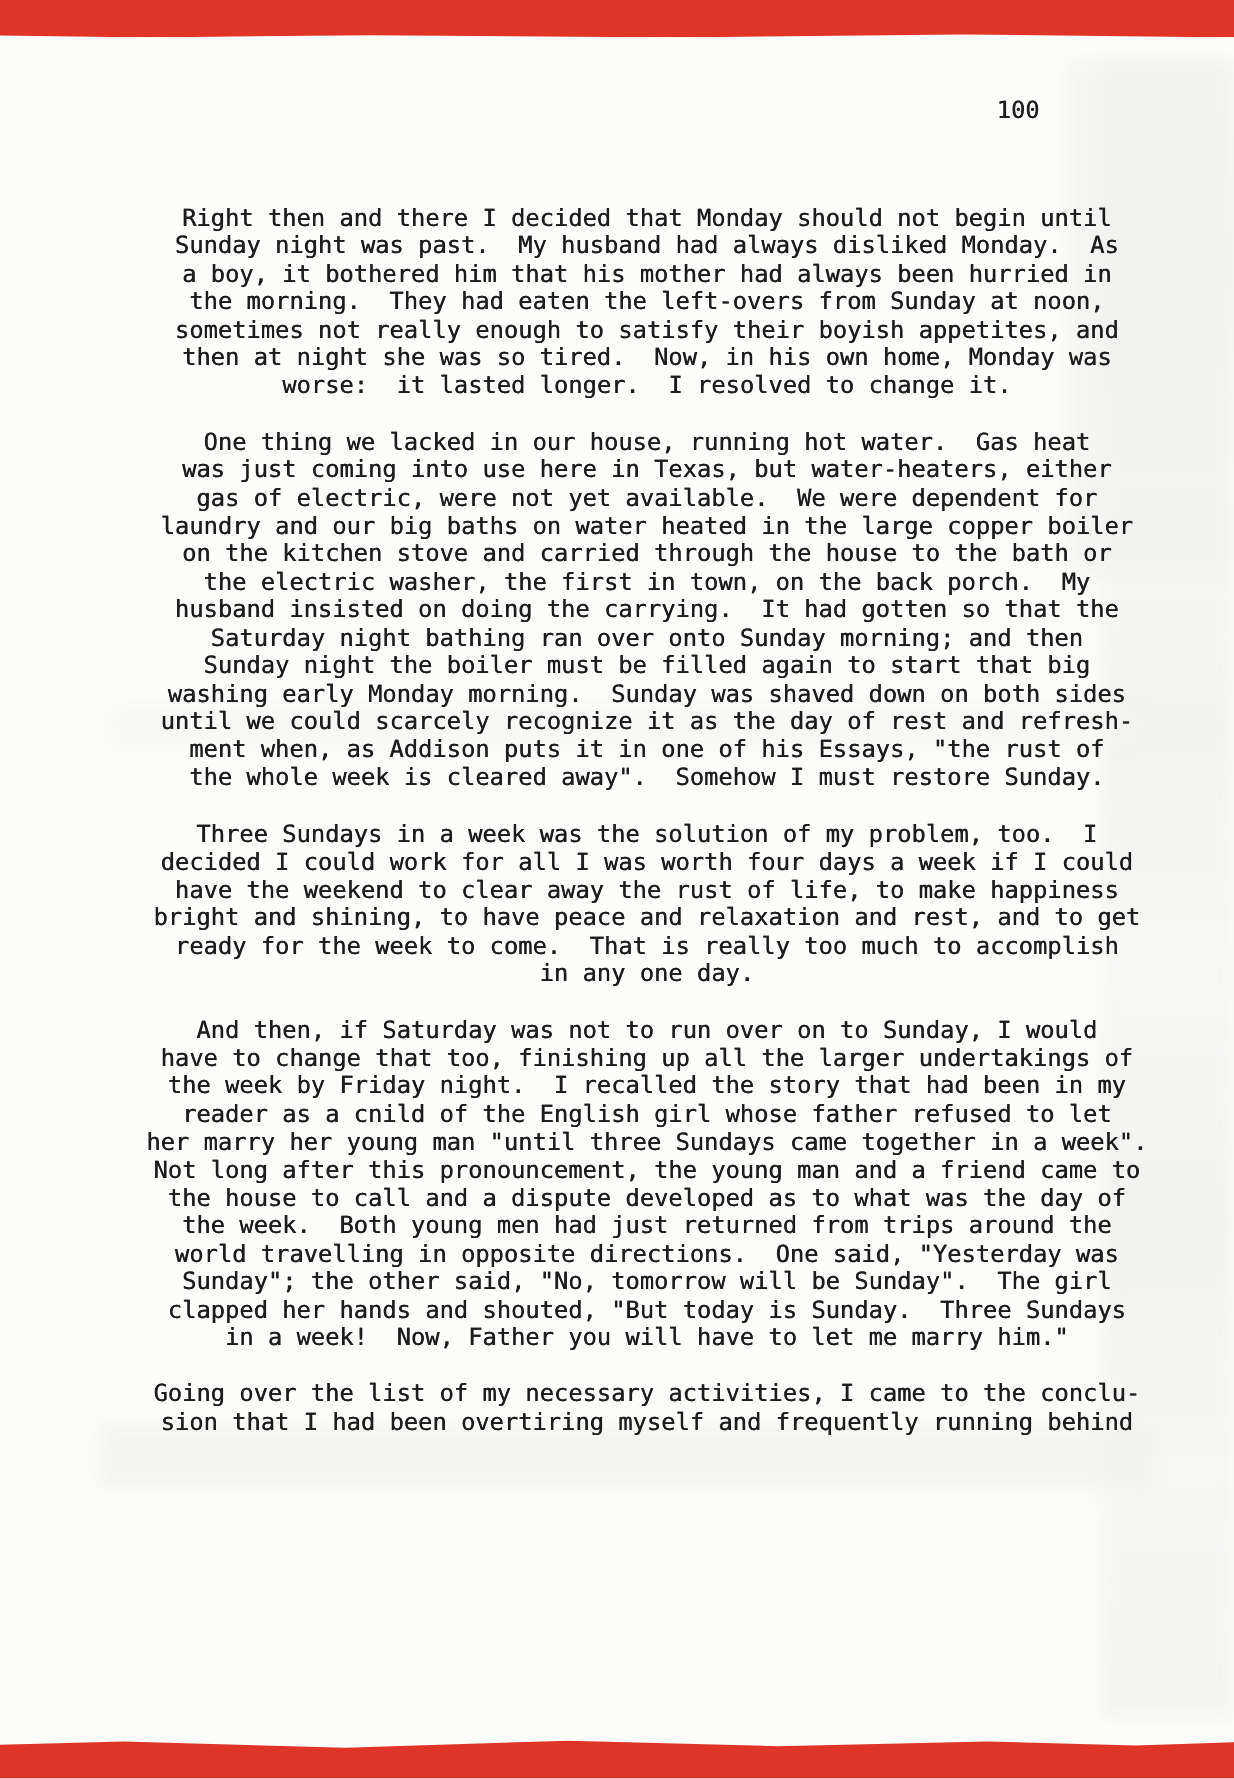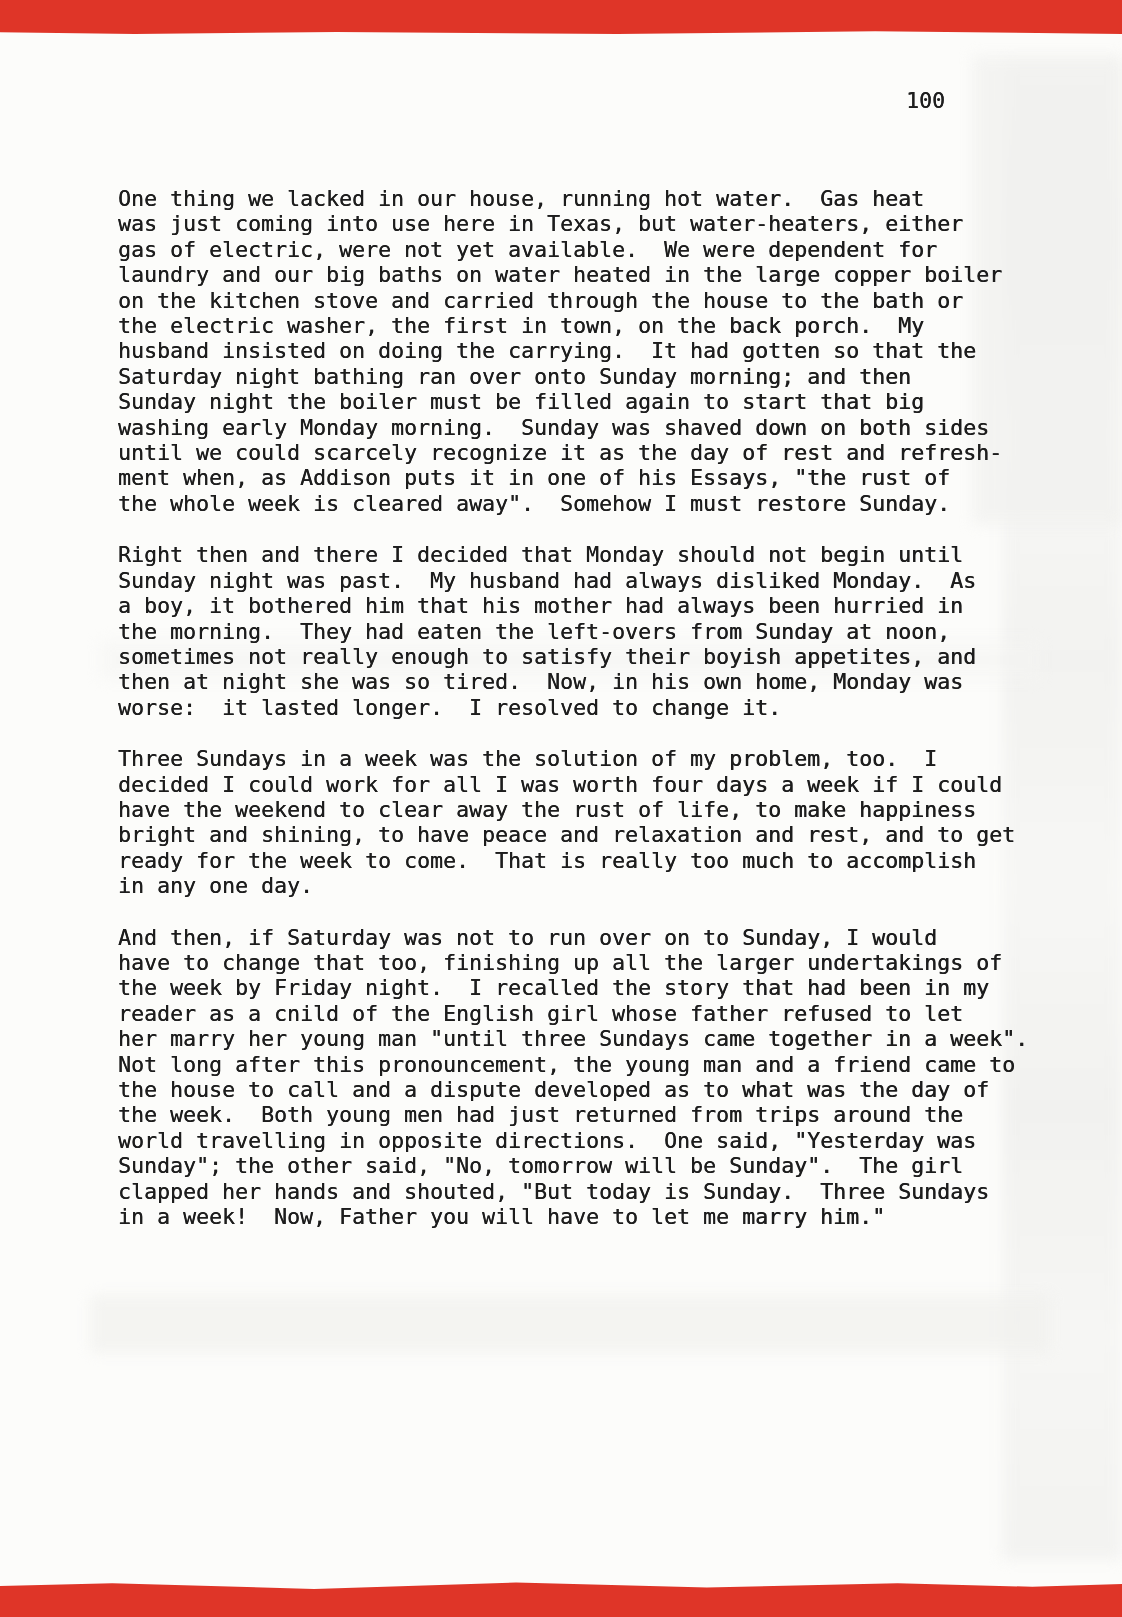--- a/index.html
+++ b/index.html
@@ -11,20 +11,21 @@
     height: 1617px;
     position: relative;
     background: #fdfdfc;
     overflow: hidden;
     font-family: "DejaVu Sans Mono", "Liberation Mono", monospace;
   }
   .scan-page {
     position: absolute;
     inset: 0;
     background: #fcfcfa;
+    text-align: center;
   }
   
   .shade {
     position: absolute;
     pointer-events: none;
     filter: blur(7px);
   }
   .shade-right-strip {
     right: 0; top: 60px;
     width: 120px; height: 1500px;
@@ -101,53 +102,55 @@
   <div class="shade shade-top-right"></div>
   <div class="shade shade-mid"></div>
   <div class="shade shade-bottom-band"></div>
 
   <div class="scan-bar scan-bar-top"></div>
   <div class="scan-bar scan-bar-bottom"></div>
 
   <div class="page-number">100</div>
 
   <div class="text-block">
+    <p>Right then and there I decided that Monday should not begin until
+Sunday night was past.  My husband had always disliked Monday.  As
+a boy, it bothered him that his mother had always been hurried in
+the morning.  They had eaten the left-overs from Sunday at noon,
+sometimes not really enough to satisfy their boyish appetites, and
+then at night she was so tired.  Now, in his own home, Monday was
+worse:  it lasted longer.  I resolved to change it.</p>
     <p>One thing we lacked in our house, running hot water.  Gas heat
 was just coming into use here in Texas, but water-heaters, either
 gas of electric, were not yet available.  We were dependent for
 laundry and our big baths on water heated in the large copper boiler
 on the kitchen stove and carried through the house to the bath or
 the electric washer, the first in town, on the back porch.  My
 husband insisted on doing the carrying.  It had gotten so that the
 Saturday night bathing ran over onto Sunday morning; and then
 Sunday night the boiler must be filled again to start that big
 washing early Monday morning.  Sunday was shaved down on both sides
 until we could scarcely recognize it as the day of rest and refresh-
 ment when, as Addison puts it in one of his Essays, "the rust of
 the whole week is cleared away".  Somehow I must restore Sunday.</p>
-    <p>Right then and there I decided that Monday should not begin until
-Sunday night was past.  My husband had always disliked Monday.  As
-a boy, it bothered him that his mother had always been hurried in
-the morning.  They had eaten the left-overs from Sunday at noon,
-sometimes not really enough to satisfy their boyish appetites, and
-then at night she was so tired.  Now, in his own home, Monday was
-worse:  it lasted longer.  I resolved to change it.</p>
     <p>Three Sundays in a week was the solution of my problem, too.  I
 decided I could work for all I was worth four days a week if I could
 have the weekend to clear away the rust of life, to make happiness
 bright and shining, to have peace and relaxation and rest, and to get
 ready for the week to come.  That is really too much to accomplish
 in any one day.</p>
     <p>And then, if Saturday was not to run over on to Sunday, I would
 have to change that too, finishing up all the larger undertakings of
 the week by Friday night.  I recalled the story that had been in my
 reader as a cnild of the English girl whose father refused to let
 her marry her young man "until three Sundays came together in a week".
 Not long after this pronouncement, the young man and a friend came to
 the house to call and a dispute developed as to what was the day of
 the week.  Both young men had just returned from trips around the
 world travelling in opposite directions.  One said, "Yesterday was
 Sunday"; the other said, "No, tomorrow will be Sunday".  The girl
 clapped her hands and shouted, "But today is Sunday.  Three Sundays
 in a week!  Now, Father you will have to let me marry him."</p>
+    <p>Going over the list of my necessary activities, I came to the conclu-
+sion that I had been overtiring myself and frequently running behind</p>
   </div>
 
 </div>
 
 </body></html>

